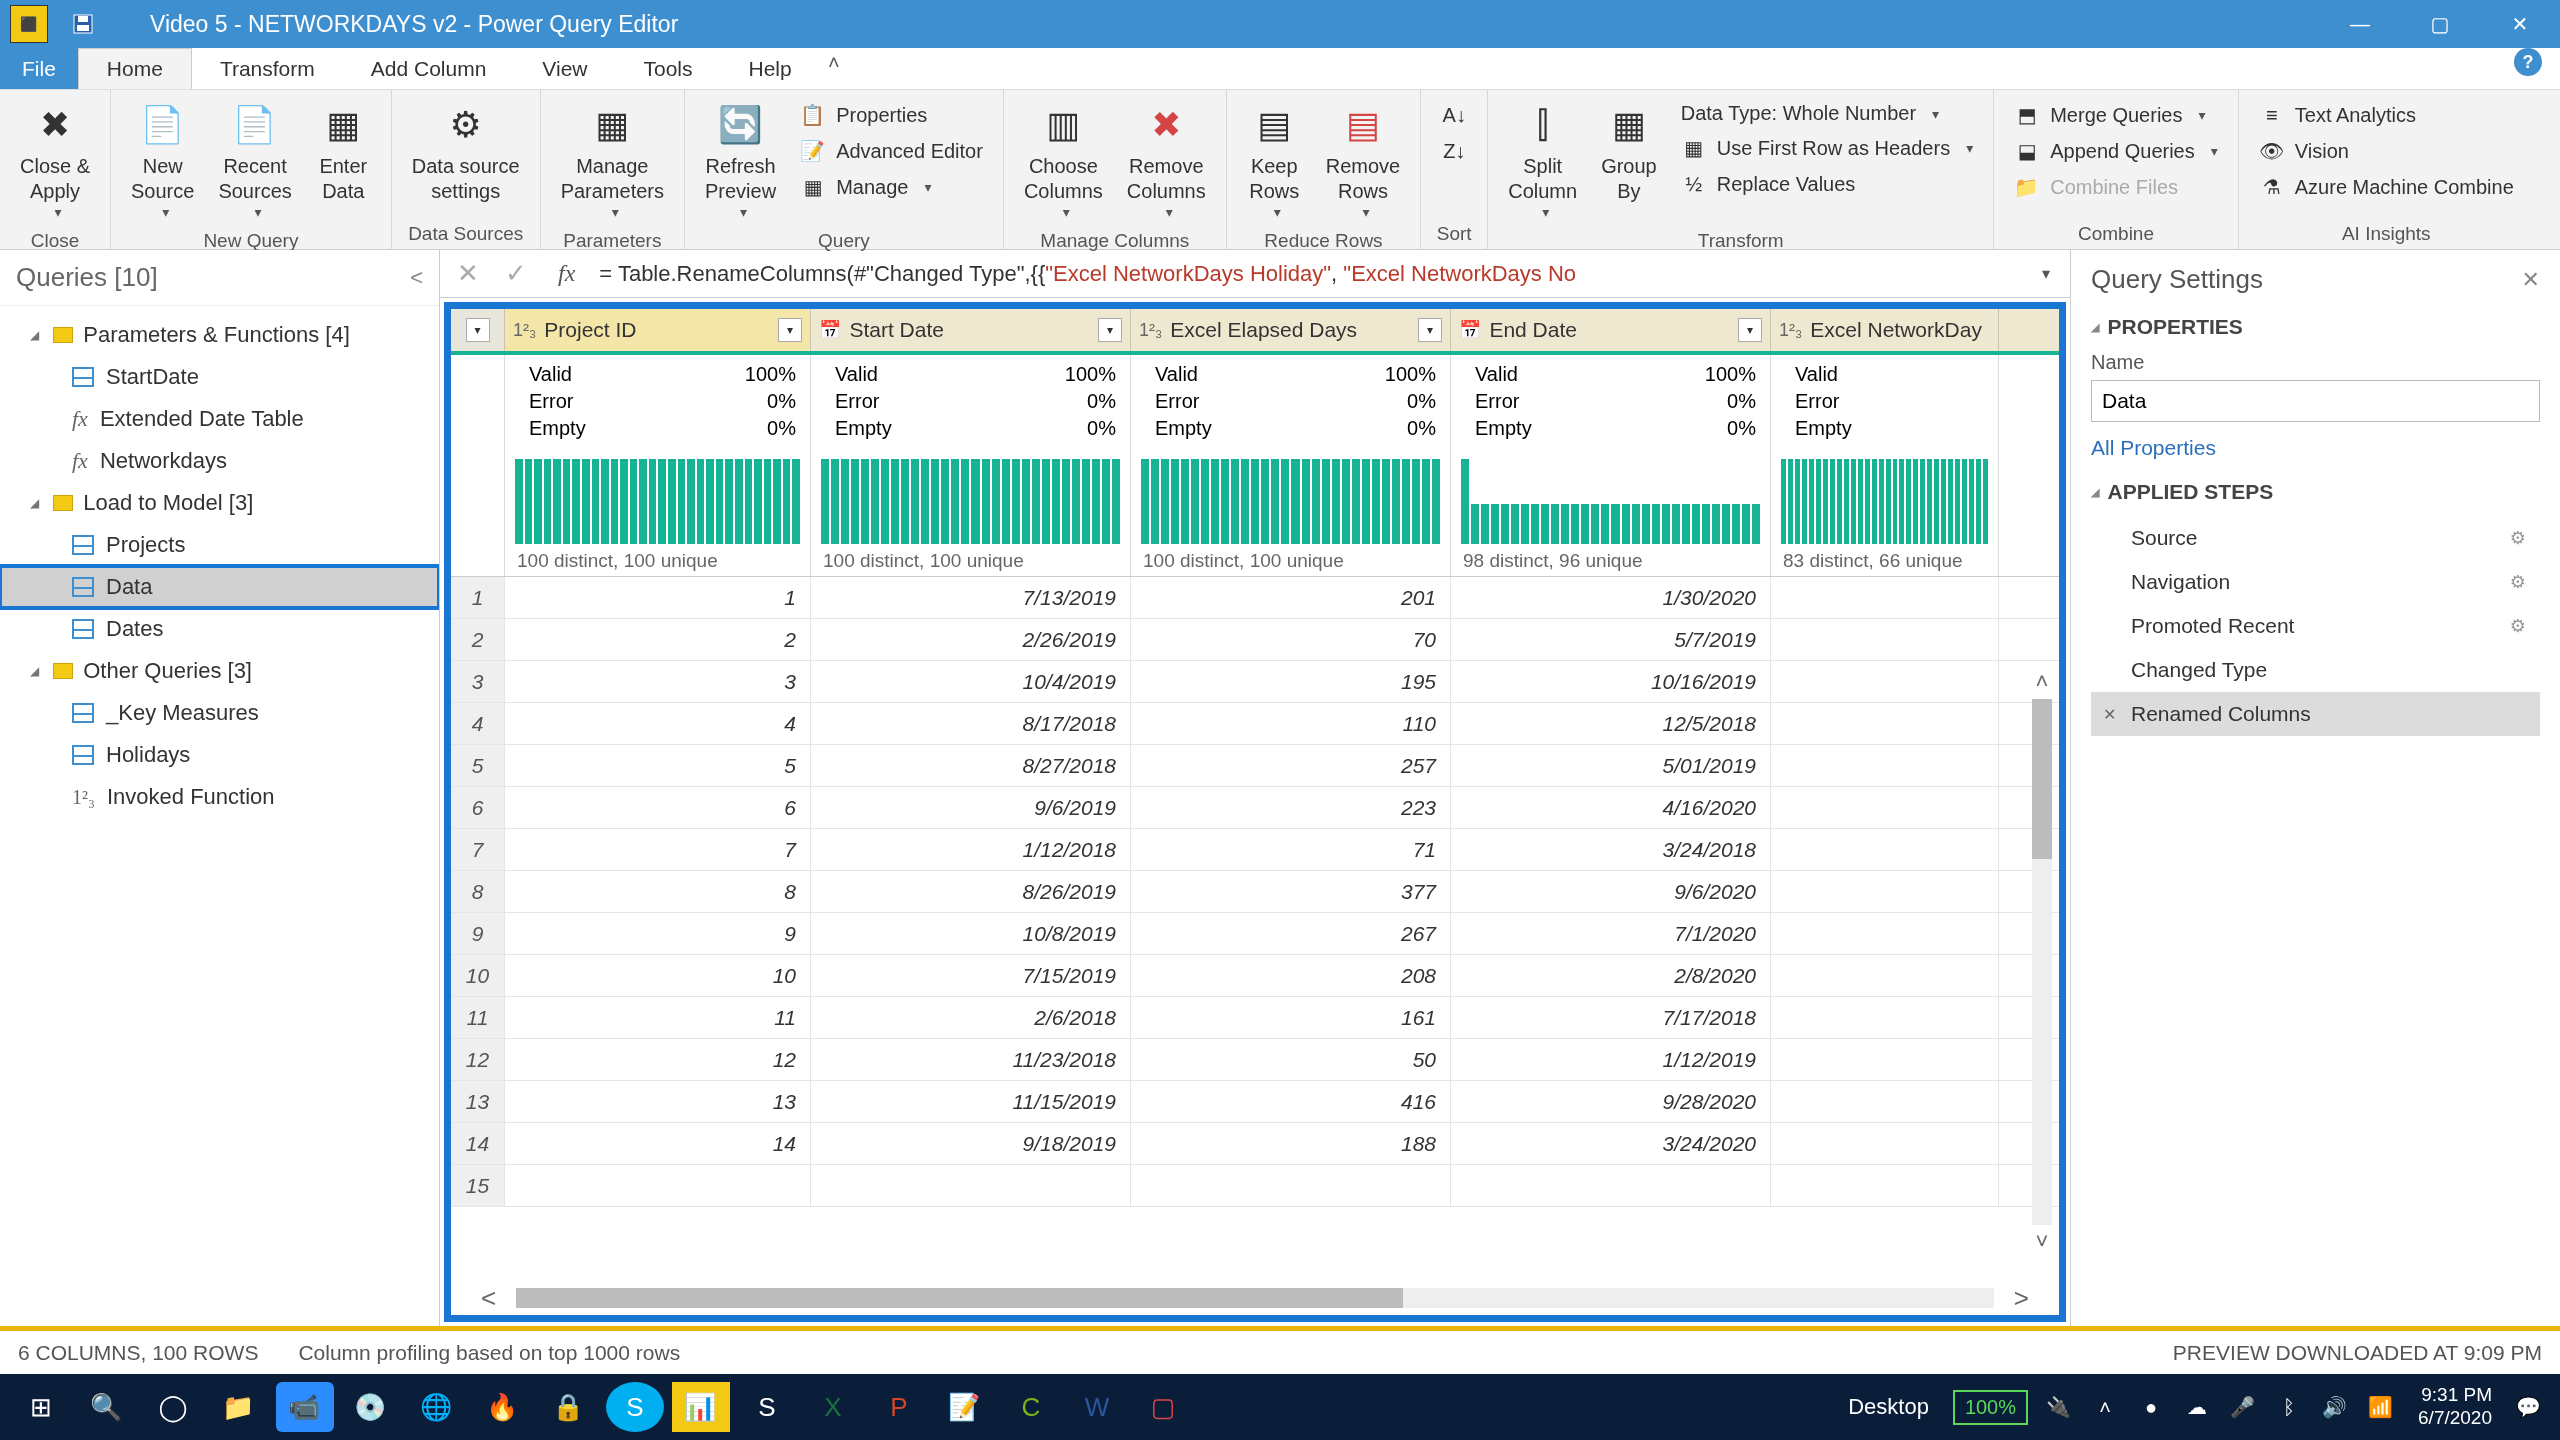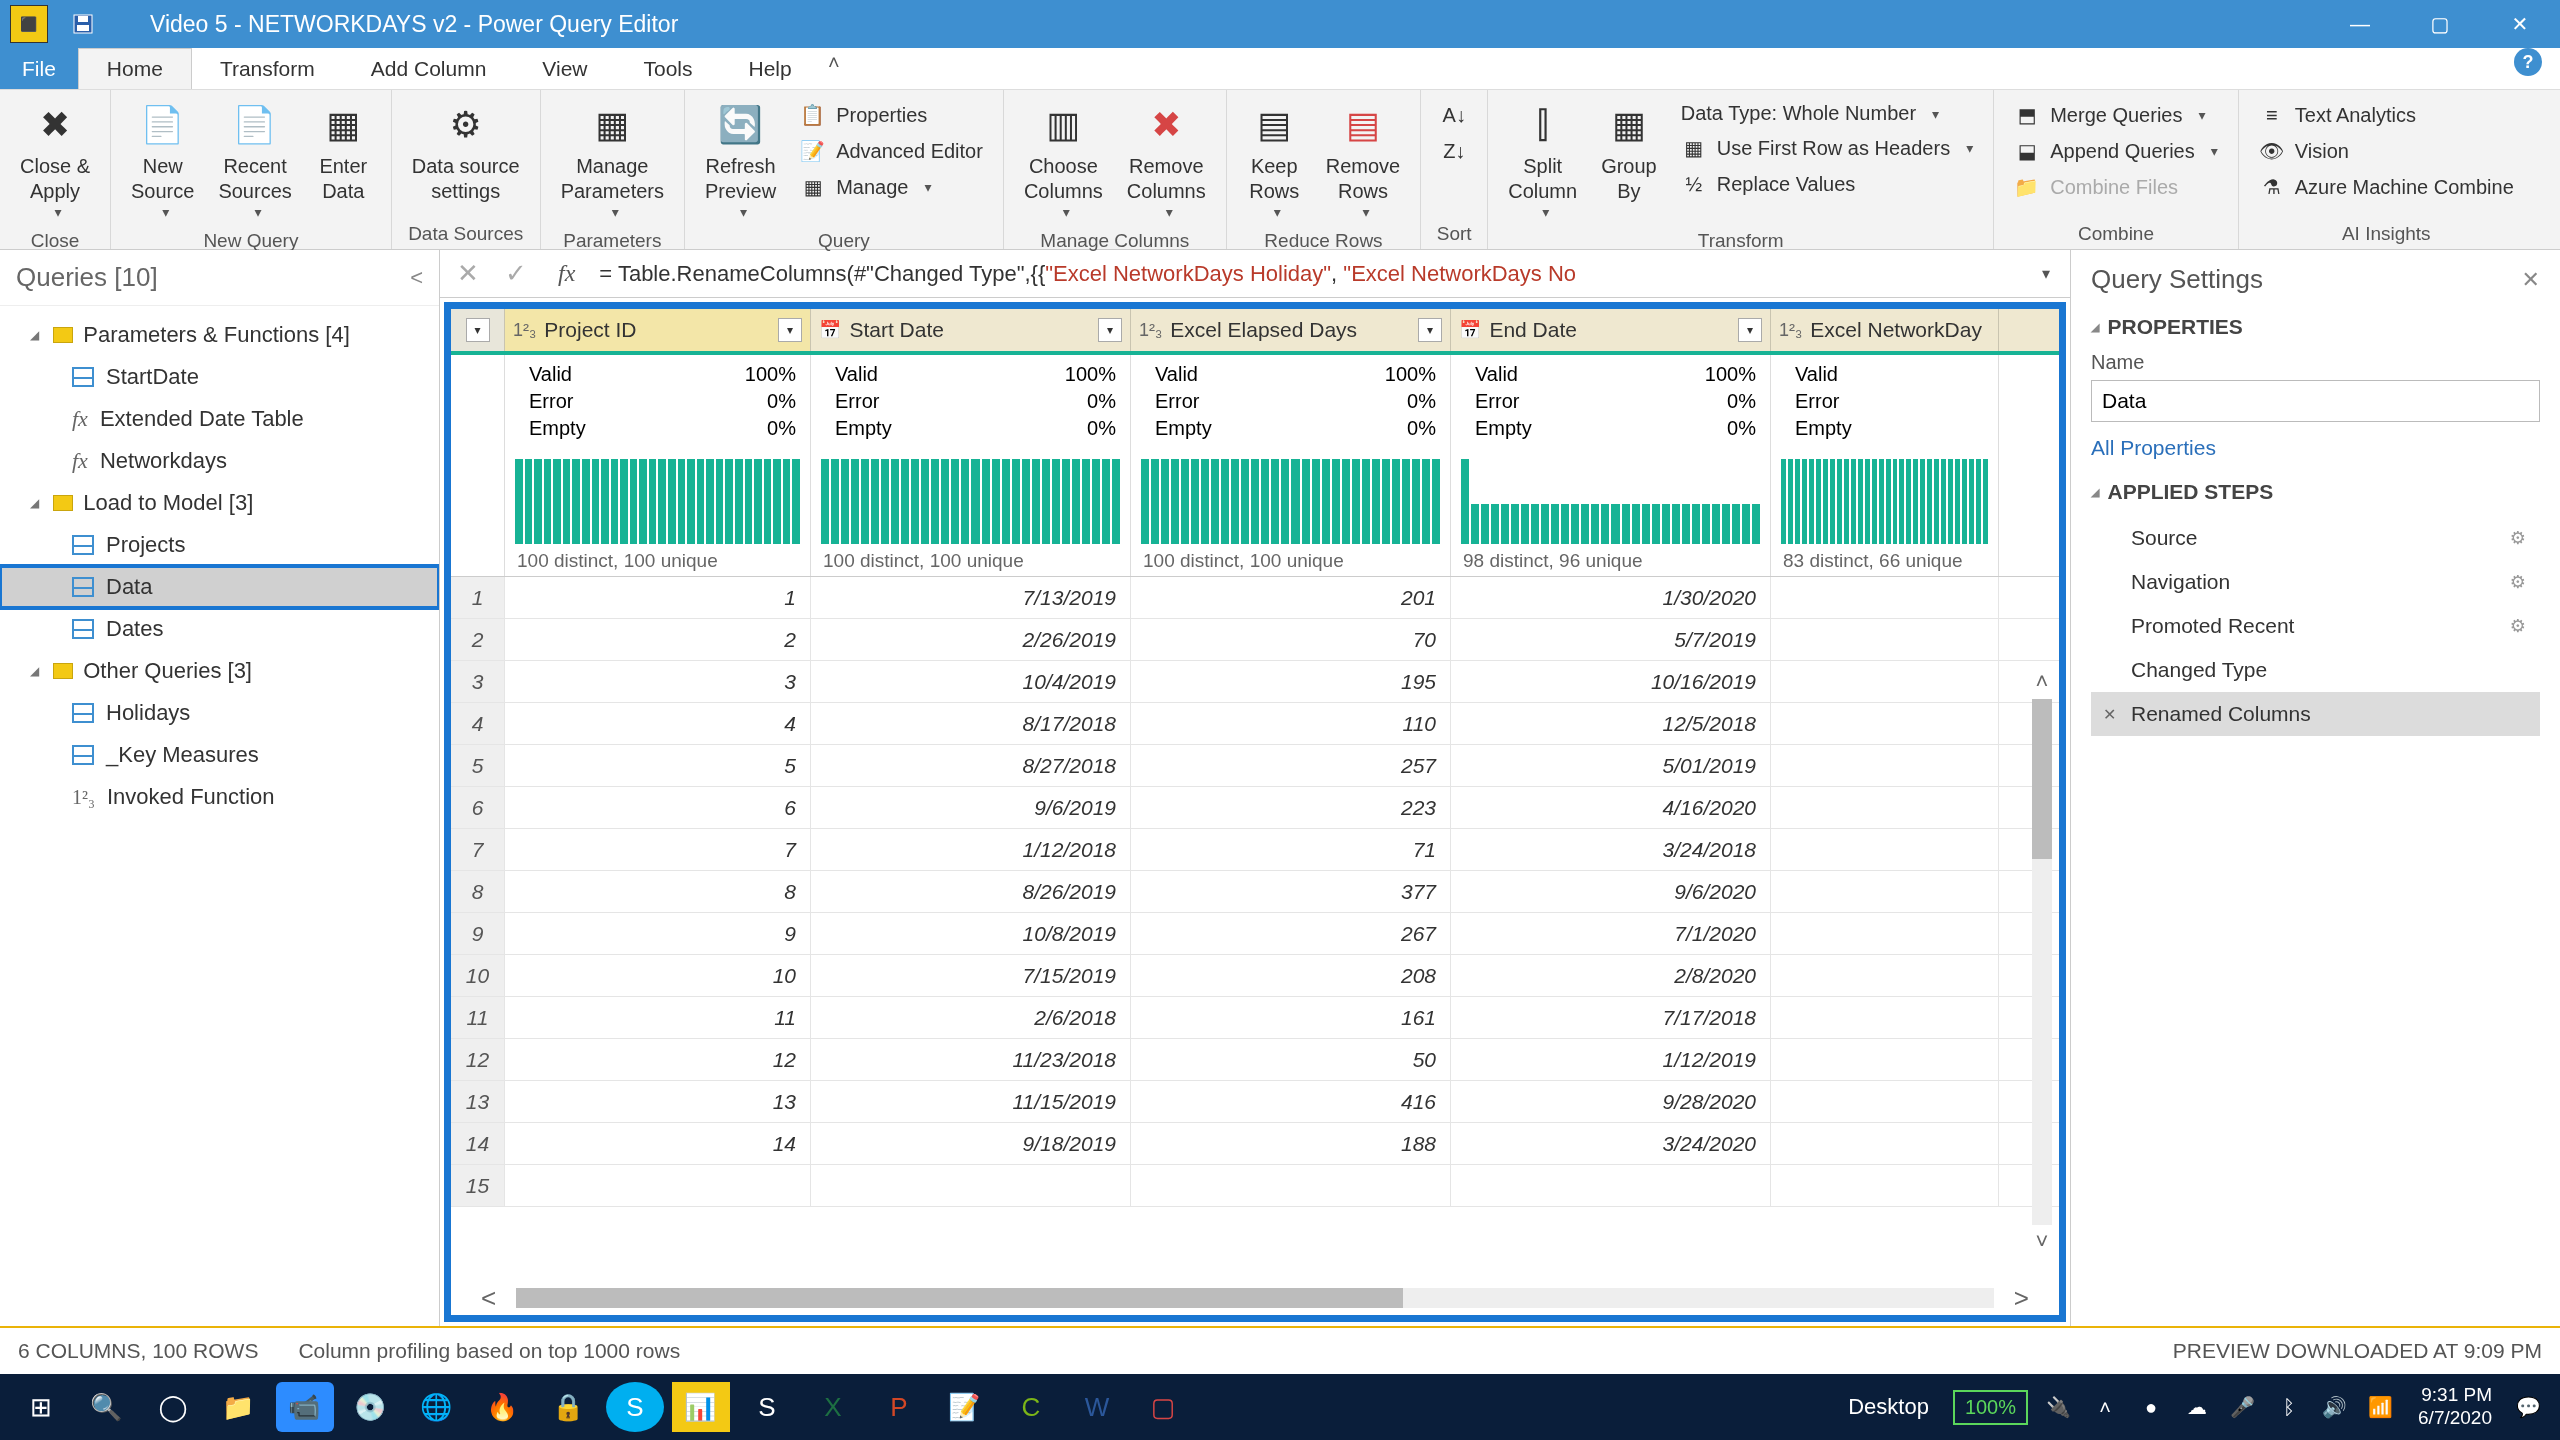--- a/index.html
+++ b/index.html
@@ -108,21 +108,21 @@
 .prop-lbl{font-size:20px; color:#555; margin-top:12px;}
 .name-input{width:100%; border:1px solid #bbb; padding:8px 10px; font-size:21px; margin-top:6px;}
 .all-props{color:#2a6fba; font-size:21px; margin-top:14px; display:inline-block;}
 .steps{margin-top:12px;}
 .step{padding:10px 14px 10px 40px; font-size:21px; color:#333; display:flex; align-items:center; position:relative;}
 .step .gear{margin-left:auto; color:#999; font-size:18px;}
 .step.selected{background:#dcdcdc;}
 .step.selected::before{content:"✕"; position:absolute; left:12px; color:#666; font-size:16px;}
 
 
-.status-bar { height:48px; background:#fff; border-top:2px solid #eab308; display:flex; align-items:center; padding:0 18px; font-size:21px; color:#555;}
+.status-bar { height:48px; background:#fff; border-top:5px solid #eab308; display:flex; align-items:center; padding:0 18px; font-size:21px; color:#555;}
 .status-bar .sb-right{margin-left:auto;}
 
 
 .taskbar { height:66px; background:#0a1e3a; display:flex; align-items:center; padding:0 8px; color:white;}
 .taskbar .tb-item{ width:58px; height:50px; margin:0 4px; display:flex; align-items:center; justify-content:center; font-size:26px;}
 .taskbar .tb-spacer{flex:1;}
 .taskbar .desktop-lbl{font-size:22px; margin:0 16px;}
 .taskbar .battery{border:2px solid #5bd75b; padding:4px 10px; color:#5bd75b; font-size:20px; margin:0 8px;}
 .taskbar .tray-ico{width:34px; height:34px; margin:0 6px; display:flex; align-items:center; justify-content:center; font-size:20px;}
 .taskbar .clock{text-align:right; font-size:19px; line-height:1.2; margin:0 14px;}
@@ -385,25 +385,25 @@
         <div class="tree-item">
           <span class="tbl-ico"></span>
           <span>Dates</span>
         </div>
         <div class="tree-group">
           <span class="folder-ico"></span>
           <span>Other Queries [3]</span>
         </div>
         <div class="tree-item">
           <span class="tbl-ico"></span>
-          <span>Holidays</span>
+          <span>_Key Measures</span>
         </div>
         <div class="tree-item">
           <span class="tbl-ico"></span>
-          <span>_Key Measures</span>
+          <span>Holidays</span>
         </div>
         <div class="tree-item">
           <span class="num-ico">1²₃</span>
           <span>Invoked Function</span>
         </div>
       </div>
   </div>
 
   <div class="center-pane">
     <div class="formula-row">

